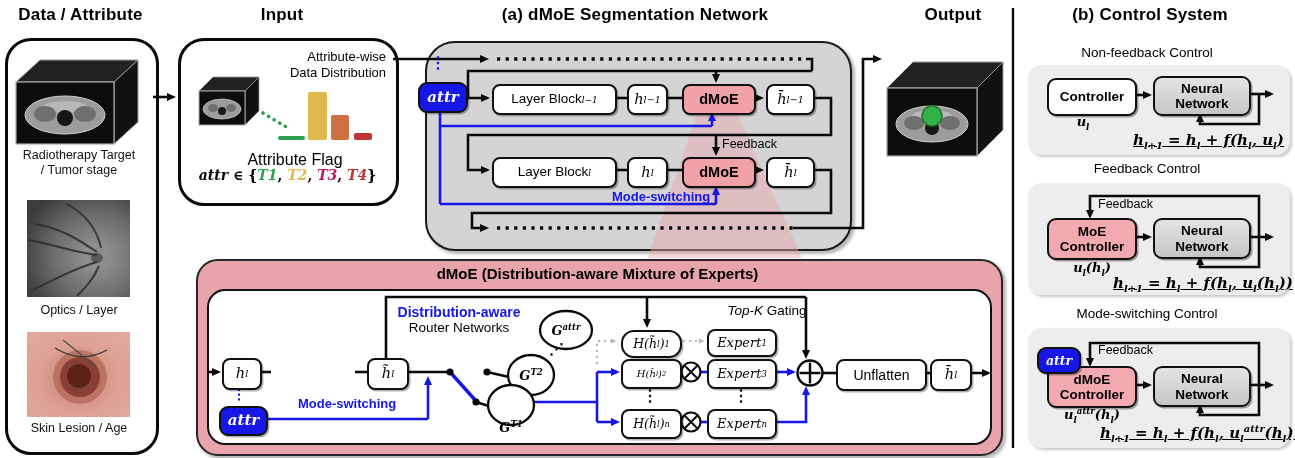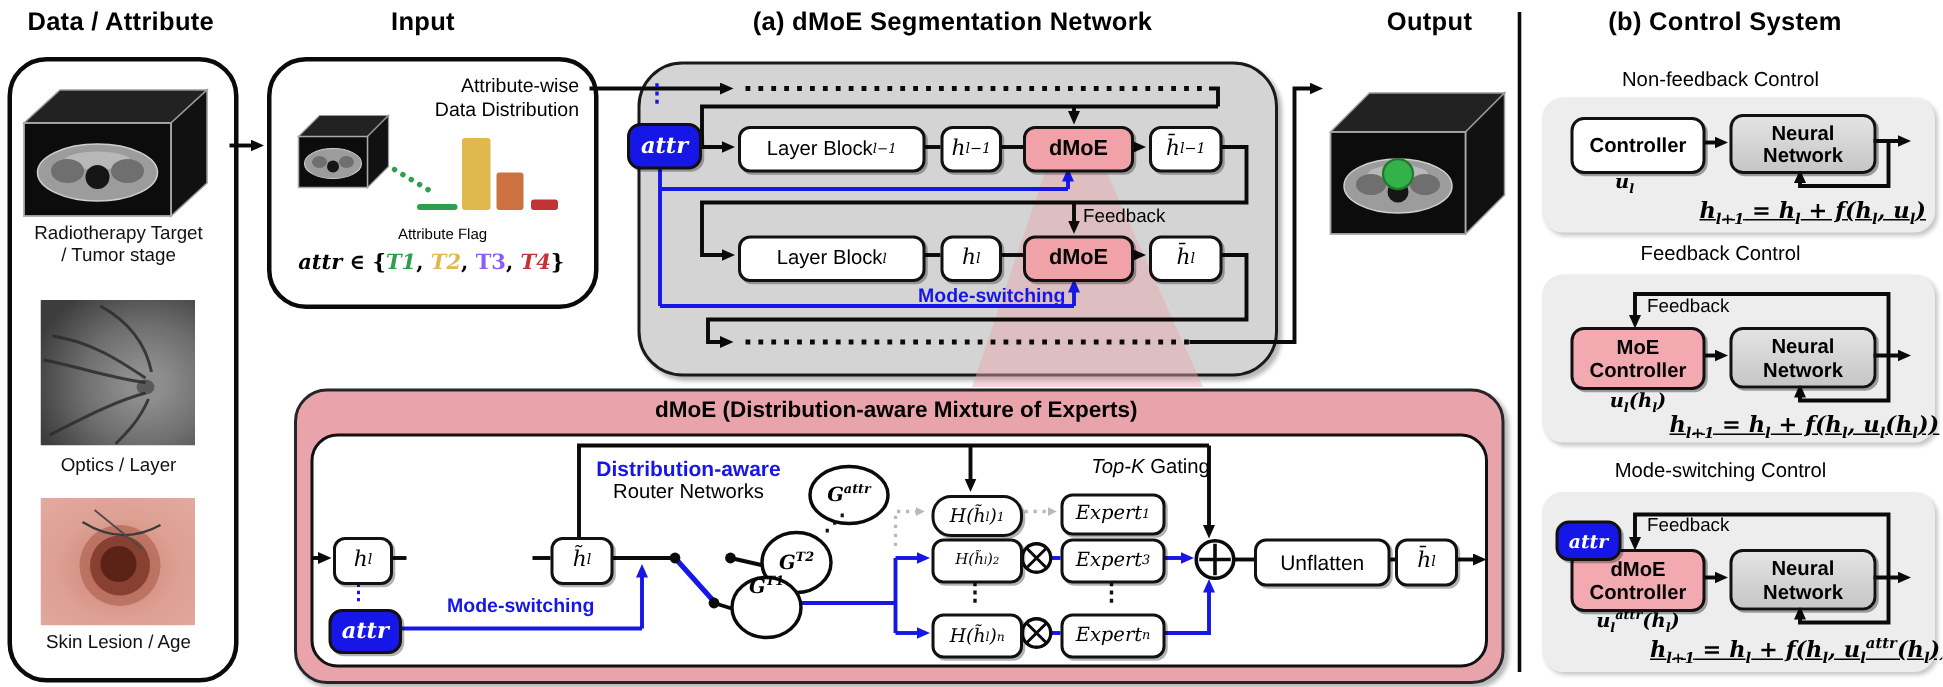--- a/index.html
+++ b/index.html
@@ -38,21 +38,21 @@
   .nn{background:linear-gradient(#e3e3e3,#c6c6c6);}
   .cpink{background:#f2a9b0;}
   .sig{position:absolute;font-family:"DejaVu Serif",serif;font-style:italic;font-weight:bold;
        font-size:13px;z-index:6;}
   .eq{position:absolute;font-family:"DejaVu Serif",serif;font-style:italic;font-weight:bold;
       font-size:15px;text-align:left;z-index:6;white-space:nowrap;text-decoration:underline;}
   .flagexpr{position:absolute;font-family:"DejaVu Serif",serif;font-weight:bold;font-size:14px;
       text-align:center;z-index:6;}
   .flagexpr .mi{font-style:italic;}
   .t1{color:#2e9e4f;font-style:italic;} .t2{color:#dfb94e;font-style:italic;}
-  .t3{color:#8b5cf6;} .t4{color:#c23335;font-style:italic;}
+  .t3{color:#be185d;font-style:italic;} .t4{color:#c23335;font-style:italic;}
   .gate-lbl{position:absolute;font-family:"DejaVu Serif",serif;font-style:italic;font-weight:bold;
       font-size:13px;text-align:center;z-index:6;}
 </style>
 </head>
 <body>
 
 <div id="canvas">
 
   <div class="hdr" style="left:8px;top:5px;width:145px;">Data / Attribute</div>
   <div class="hdr" style="left:197px;top:5px;width:170px;">Input</div>
@@ -125,21 +125,21 @@
     <circle cx="25" cy="36" r="4" fill="#161616"></circle>
   </svg>
 
   <svg class="abs" style="left:276px;top:88px;z-index:3;" width="100" height="54" viewBox="0 0 100 54">
       <rect x="2" y="48" width="27" height="4" rx="2" fill="#2e9e4f"></rect>
       <rect x="32" y="4" width="19" height="48" rx="2" fill="#dfb94e"></rect>
       <rect x="55" y="27" width="18" height="25" rx="2" fill="#cd7142"></rect>
       <rect x="78" y="45" width="18" height="7" rx="2" fill="#c23335"></rect>
     </svg>
 
-  <div class="lbl" style="left:210px;top:151px;width:170px;font-size:10px;text-align:center;">Attribute Flag</div>
+  <div class="lbl" style="left:210px;top:151px;width:170px;font-size:16px;text-align:center;">Attribute Flag</div>
   <div class="flagexpr" style="left:190px;top:167px;width:195px;"><span class="mi">attr</span> ∈ {<span class="t1">T1</span>, <span class="t2">T2</span>, <span class="t3">T3</span>, <span class="t4">T4</span>}</div>
 
   <div class="graybox"></div>
 
   <div class="dots blue-t" style="left:430px;top:55px;font-size:16px;">⋮</div>
   <div class="box attr" style="left:418px;top:82px;width:46px;height:27px;">attr</div>
 
   <div class="box" style="left:492px;top:84px;width:121px;height:27px;">Layer Block<sub>l−1</sub></div>
   <div class="box mathbox" style="left:627px;top:84px;width:37px;height:27px;">h<sub>l−1</sub></div>
   <div class="box pink" style="left:682px;top:84px;width:70px;height:27px;font-weight:600;font-size:14.5px;">dMoE</div>
@@ -176,21 +176,21 @@
   <div class="box attr" style="left:219px;top:406px;width:45px;height:26px;">attr</div>
   <div class="lbl blue-t" style="left:298px;top:396px;width:115px;font-size:13px;">Mode-switching</div>
 
   <div class="lbl" style="left:393px;top:304px;width:132px;text-align:center;z-index:6;">
     <div class="blue-t" style="font-size:14px;">Distribution-aware</div>
     <div style="font-size:13.5px;">Router Networks</div>
   </div>
 
   <div class="gate-lbl" style="left:540px;top:323px;width:52px;">G<sup>attr</sup></div>
   <div class="gate-lbl" style="left:509px;top:368px;width:44px;">G<sup>T2</sup></div>
-  <div class="gate-lbl" style="left:489px;top:384px;width:44px;">G<sup>T1</sup></div>
+  <div class="gate-lbl" style="left:489px;top:420px;width:44px;">G<sup>T1</sup></div>
   <div class="dots" style="left:549px;top:341px;font-size:15px;color:#111;">⋰</div>
 
   <div class="lbl" style="left:707px;top:303px;width:120px;font-size:13.5px;text-align:center;"><i>Top-K</i> Gating</div>
 
   <div class="box mathbox" style="left:621px;top:330px;width:57px;height:24px;font-size:12.5px;border-radius:13px;">H(h̃<sub>l</sub>)<sub>1</sub></div>
   <div class="box mathbox" style="left:621px;top:359px;width:57px;height:26px;font-size:10px;">H(h̃<sub>l</sub>)<sub>2</sub></div>
   <div class="box mathbox" style="left:621px;top:409px;width:57px;height:26px;font-size:12.5px;">H(h̃<sub>l</sub>)<sub>n</sub></div>
   <div class="dots" style="left:642px;top:388px;font-size:16px;color:#111;">⋮</div>
 
   <div class="box mathbox" style="left:707px;top:329px;width:66px;height:24px;font-size:13px;">Expert<sub>1</sub></div>

